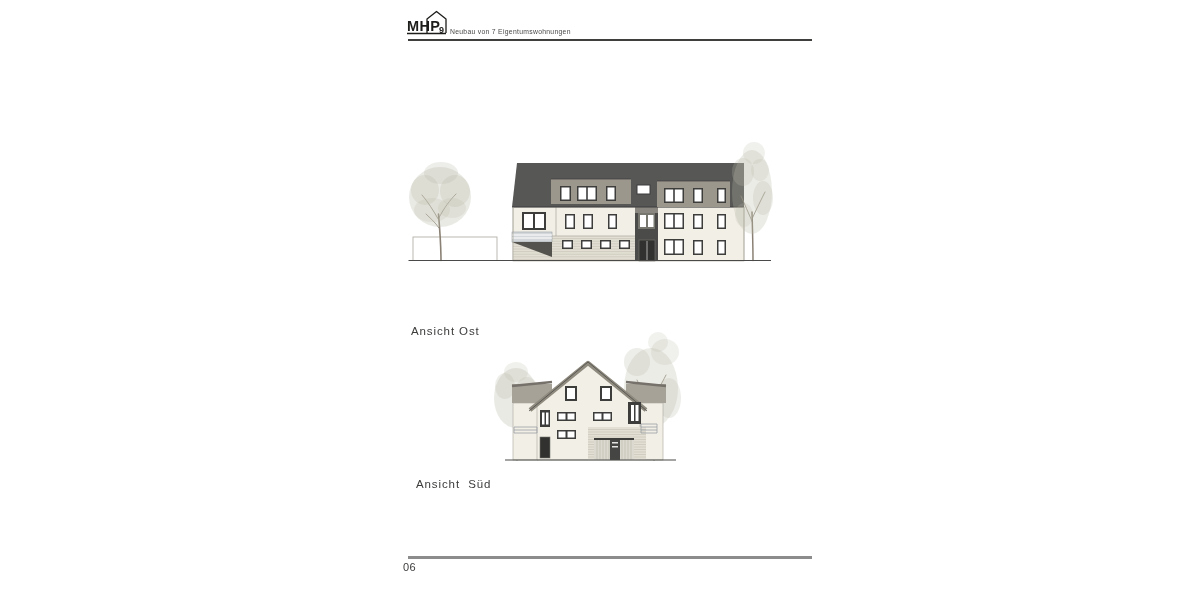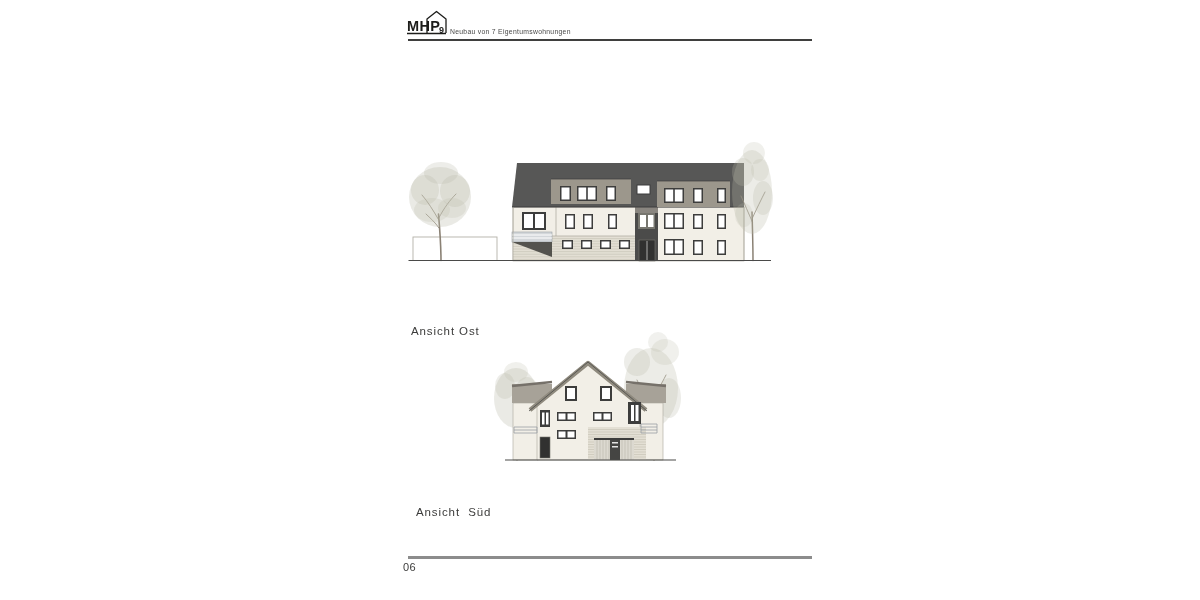--- a/index.html
+++ b/index.html
@@ -6,21 +6,21 @@
   .page{position:relative;width:1200px;height:592px;background:var(--paper,#ffffff);
         font-family:"Liberation Sans",sans-serif;overflow:hidden;}
   .rule{position:absolute;left:408px;width:404px;}
   .rule.top{top:39px;height:2px;background:var(--rule-dark,#3f3f3e);}
   .rule.bottom{top:556px;height:2.5px;background:var(--rule-gray,#8c8c8c);}
   .subtitle{position:absolute;left:450px;top:28px;font-size:6.8px;letter-spacing:.3px;
             color:var(--subtitle,#4a4a49);}
   .caption{position:absolute;font-size:11.5px;letter-spacing:.9px;color:var(--text,#3c3c3b);
            white-space:pre;}
   .caption.east{left:411px;top:277px;margin-top:48px;}
-  .caption.south{left:416px;top:478px;margin-top:28px;}
+  .caption.south{left:416px;top:478px;}
   .pagenum{position:absolute;left:403px;top:561px;font-size:11px;letter-spacing:.5px;
            color:var(--text,#3c3c3b);text-align:center;}
   svg.drawing{position:absolute;overflow:visible;}
   #logo-svg{left:405px;top:8px;}
   #east-svg{left:408px;top:140px;}
   #south-svg{left:490px;top:338px;}
 
   
   .f-roof{fill:var(--roof);}
   .f-dormer{fill:var(--dormer);}

